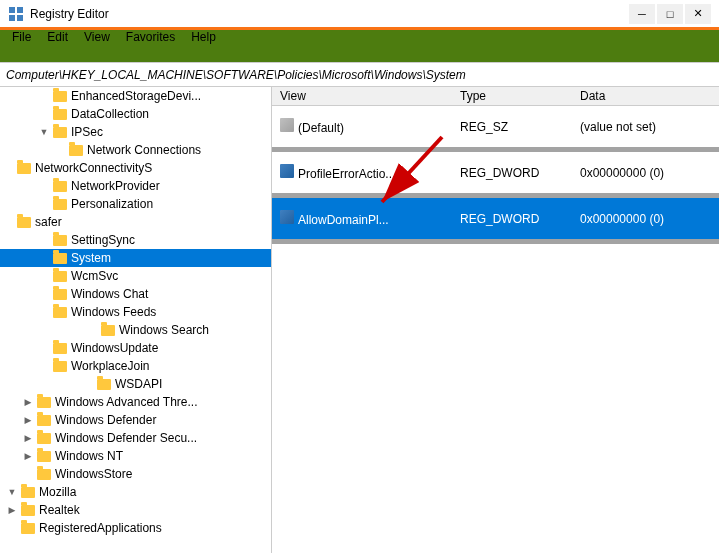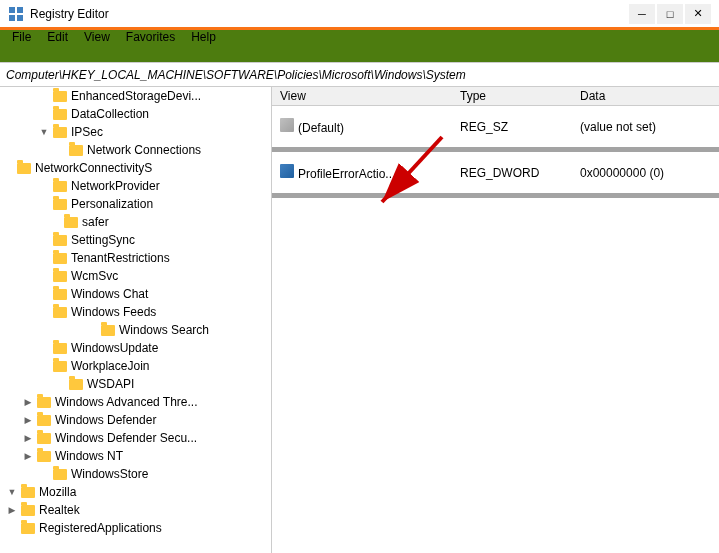--- a/index.html
+++ b/index.html
@@ -249,40 +249,40 @@
         </span>
         <span class="item-label">NetworkProvider</span>
       </div>
       <div class="tree-item" style="padding-left: 36px;">
         <span class="expand-icon"></span>
         <span class="folder-icon">
           <span class="folder-yellow"></span>
         </span>
         <span class="item-label">Personalization</span>
       </div>
-      <div class="tree-item" style="padding-left: 36px; margin-left: 11px;">
+      <div class="tree-item" style="">
         <span class="expand-icon"></span>
         <span class="folder-icon">
           <span class="folder-yellow"></span>
         </span>
         <span class="item-label">safer</span>
       </div>
       <div class="tree-item" style="padding-left: 36px;">
         <span class="expand-icon"></span>
         <span class="folder-icon">
           <span class="folder-yellow"></span>
         </span>
         <span class="item-label">SettingSync</span>
       </div>
-      <div class="tree-item" style="padding-left: 36px;">
-        <span class="expand-icon"></span>
-        <span class="folder-icon">
-          <span class="folder-yellow"></span>
-        </span>
-        <span class="item-label">TenantRestrictions</span>
+      <div class="tree-item selected" style="padding-left: 36px;">
+        <span class="expand-icon"></span>
+        <span class="folder-icon">
+          <span class="folder-yellow"></span>
+        </span>
+        <span class="item-label">System</span>
       </div>
       <div class="tree-item" style="padding-left: 36px;">
         <span class="expand-icon"></span>
         <span class="folder-icon">
           <span class="folder-yellow"></span>
         </span>
         <span class="item-label">WcmSvc</span>
       </div>
       <div class="tree-item" style="padding-left: 36px;">
         <span class="expand-icon"></span>
@@ -312,21 +312,21 @@
         </span>
         <span class="item-label">WindowsUpdate</span>
       </div>
       <div class="tree-item" style="padding-left: 36px;">
         <span class="expand-icon"></span>
         <span class="folder-icon">
           <span class="folder-yellow"></span>
         </span>
         <span class="item-label">WorkplaceJoin</span>
       </div>
-      <div class="tree-item" style="padding-left: 52px;">
+      <div class="tree-item" style="padding-left: 80px;">
         <span class="expand-icon"></span>
         <span class="folder-icon">
           <span class="folder-yellow"></span>
         </span>
         <span class="item-label">WSDAPI</span>
       </div>
       <div class="tree-item" style="padding-left: 20px;">
         <span class="expand-icon">▶</span>
         <span class="folder-icon">
           <span class="folder-yellow"></span>
@@ -347,21 +347,21 @@
         </span>
         <span class="item-label">Windows Defender Secu...</span>
       </div>
       <div class="tree-item" style="padding-left: 20px;">
         <span class="expand-icon">▶</span>
         <span class="folder-icon">
           <span class="folder-yellow"></span>
         </span>
         <span class="item-label">Windows NT</span>
       </div>
-      <div class="tree-item" style="padding-left: 36px;">
+      <div class="tree-item" style="padding-left: 20px;">
         <span class="expand-icon"></span>
         <span class="folder-icon">
           <span class="folder-yellow"></span>
         </span>
         <span class="item-label">WindowsStore</span>
       </div>
       <div class="tree-item" style="padding-left: 4px;">
         <span class="expand-icon">▼</span>
         <span class="folder-icon">
           <span class="folder-yellow"></span>
@@ -397,20 +397,25 @@
       <tr>
             <td><span class="reg-icon-box default-icon" style="margin-right: 4px;"></span>(Default)</td>
             <td>REG_SZ</td>
             <td>(value not set)</td>
           </tr>
           <tr>
             <td><span class="reg-icon-box" style="margin-right: 4px;"></span>ProfileErrorActio...</td>
             <td>REG_DWORD</td>
             <td>0x00000000 (0)</td>
           </tr>
+          <tr class="selected">
+            <td><span class="reg-icon-box" style="margin-right: 4px;"></span>AllowDomainPl...</td>
+            <td>REG_DWORD</td>
+            <td>0x00000000 (0)</td>
+          </tr>
         </tbody>
     </table>
 
     <div class="arrow-container">
       <svg width="120" height="120" viewBox="0 0 120 120">
         <defs>
           <marker id="arrowhead" markerWidth="10" markerHeight="7" refX="10" refY="3.5" orient="auto">
             <polygon points="0 0, 10 3.5, 0 7" fill="#cc0000"></polygon>
           </marker>
         </defs>

